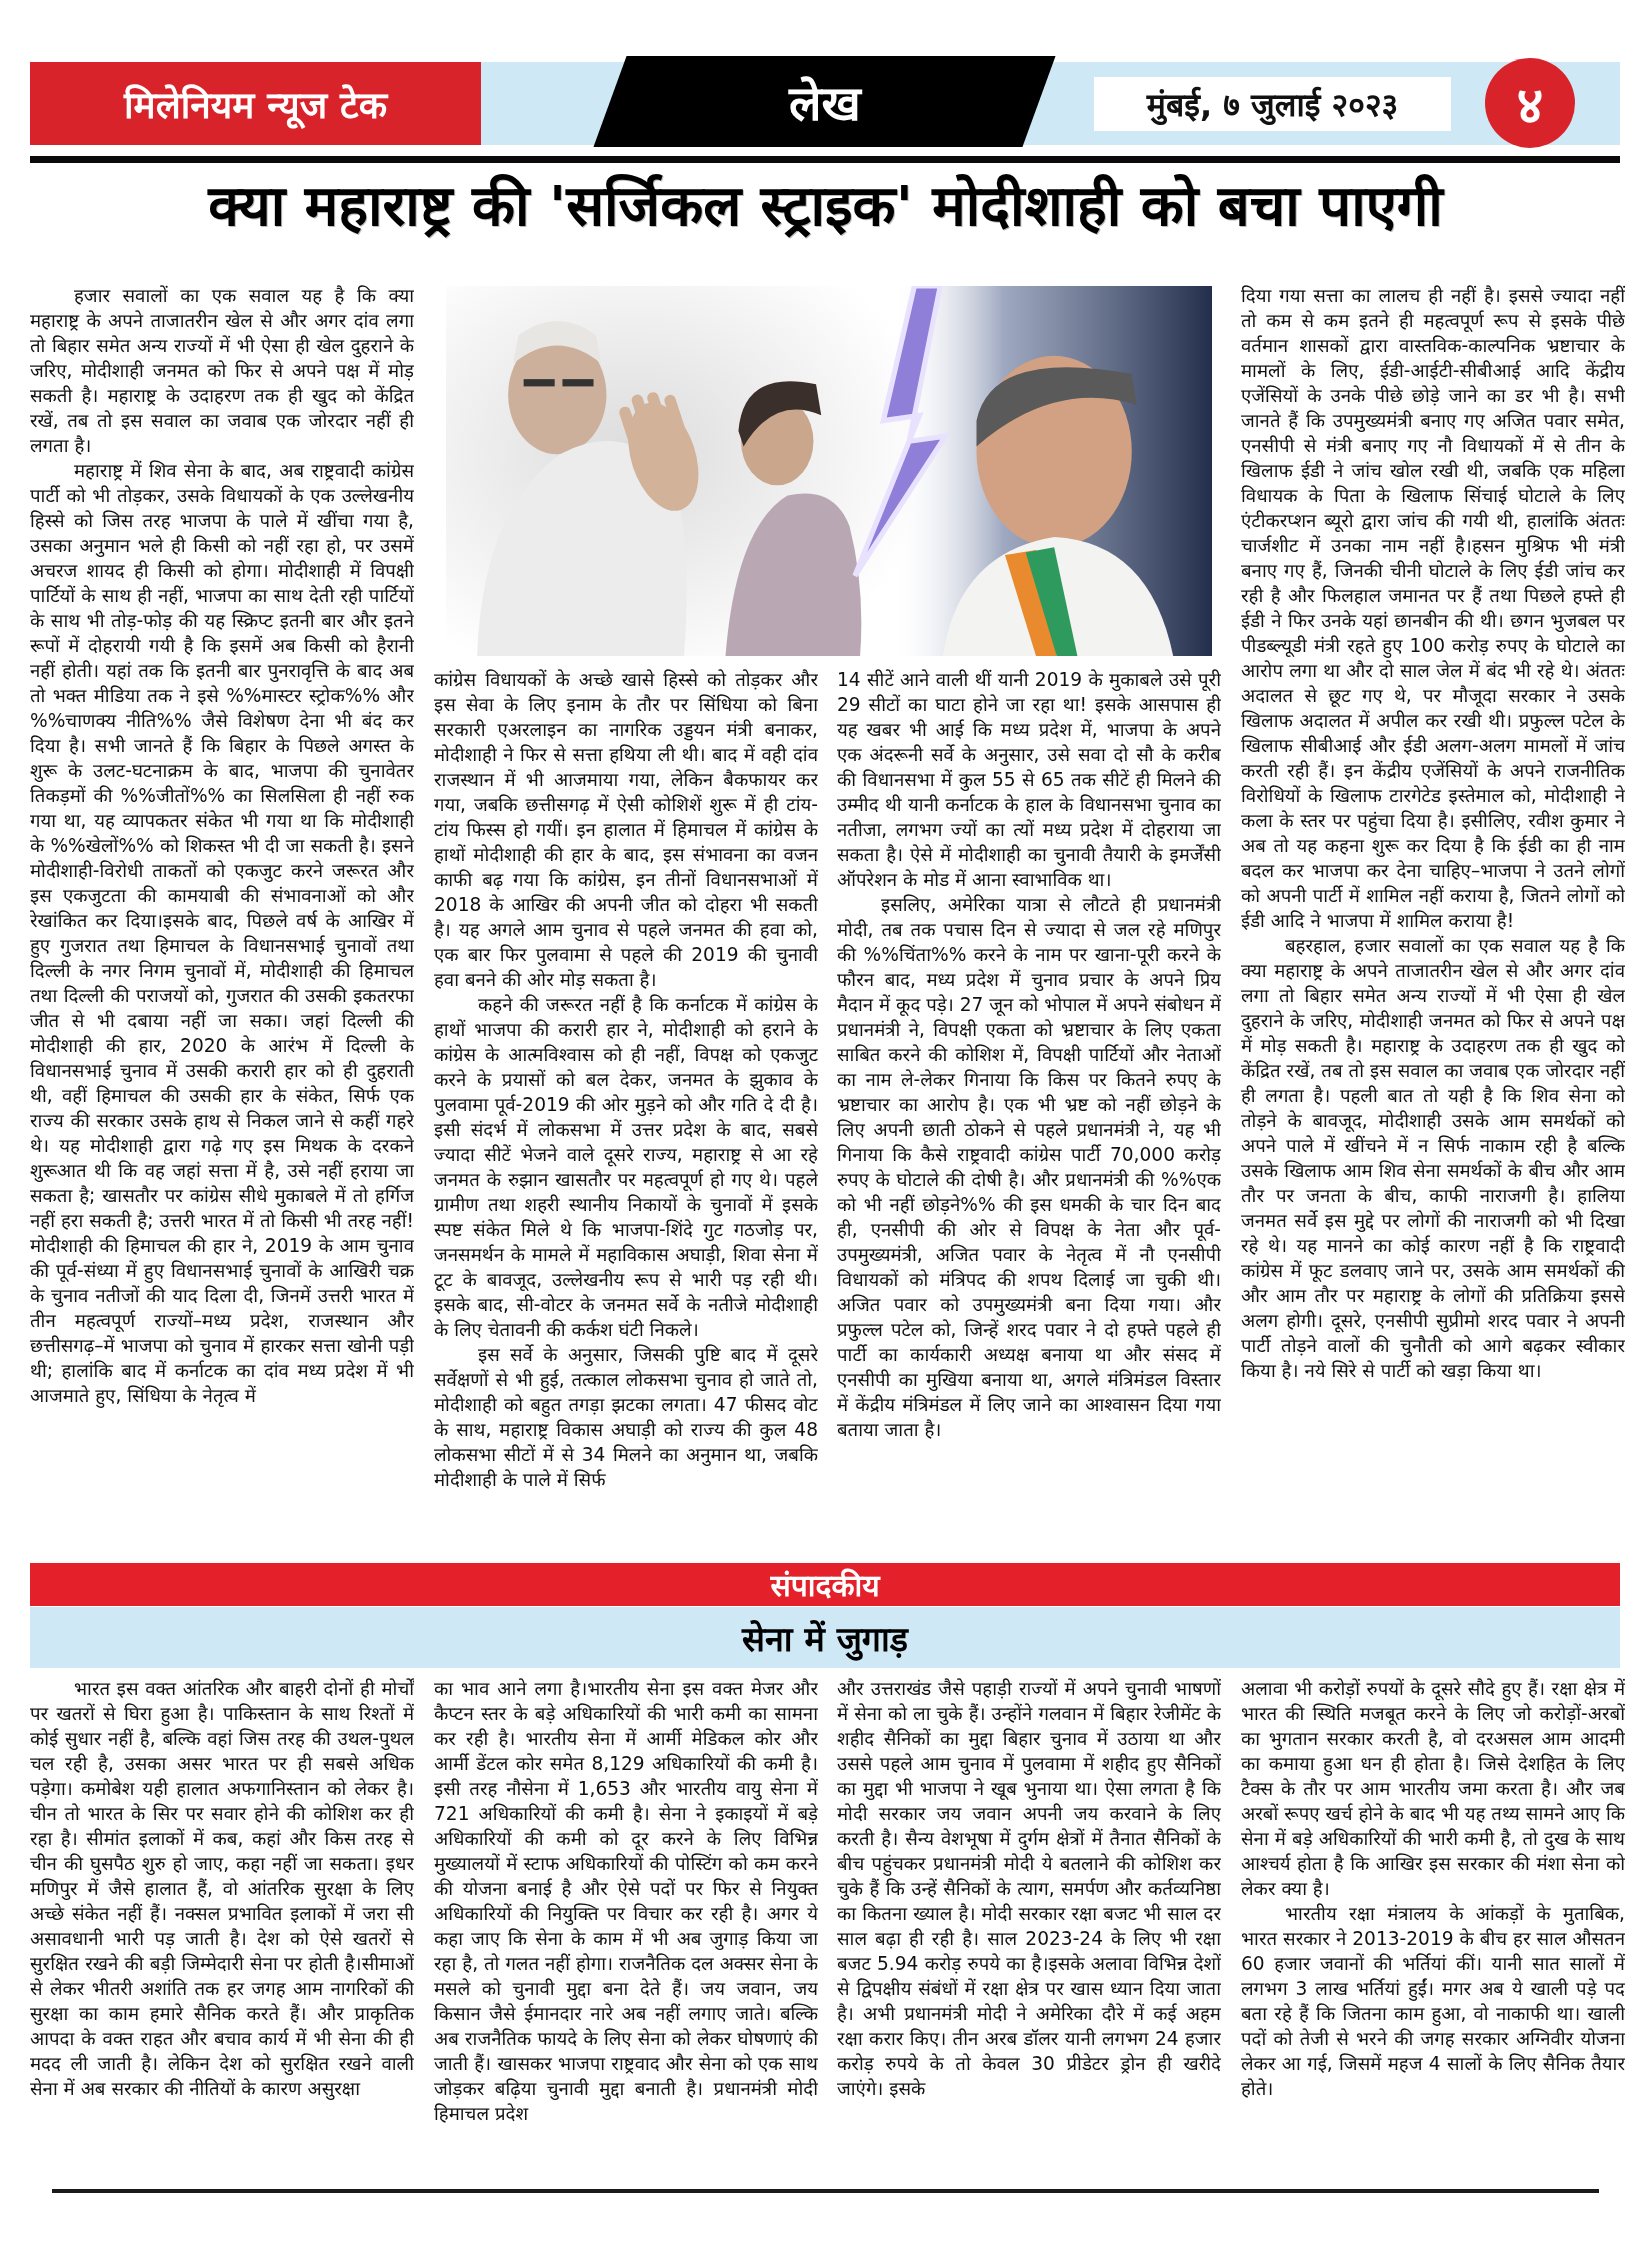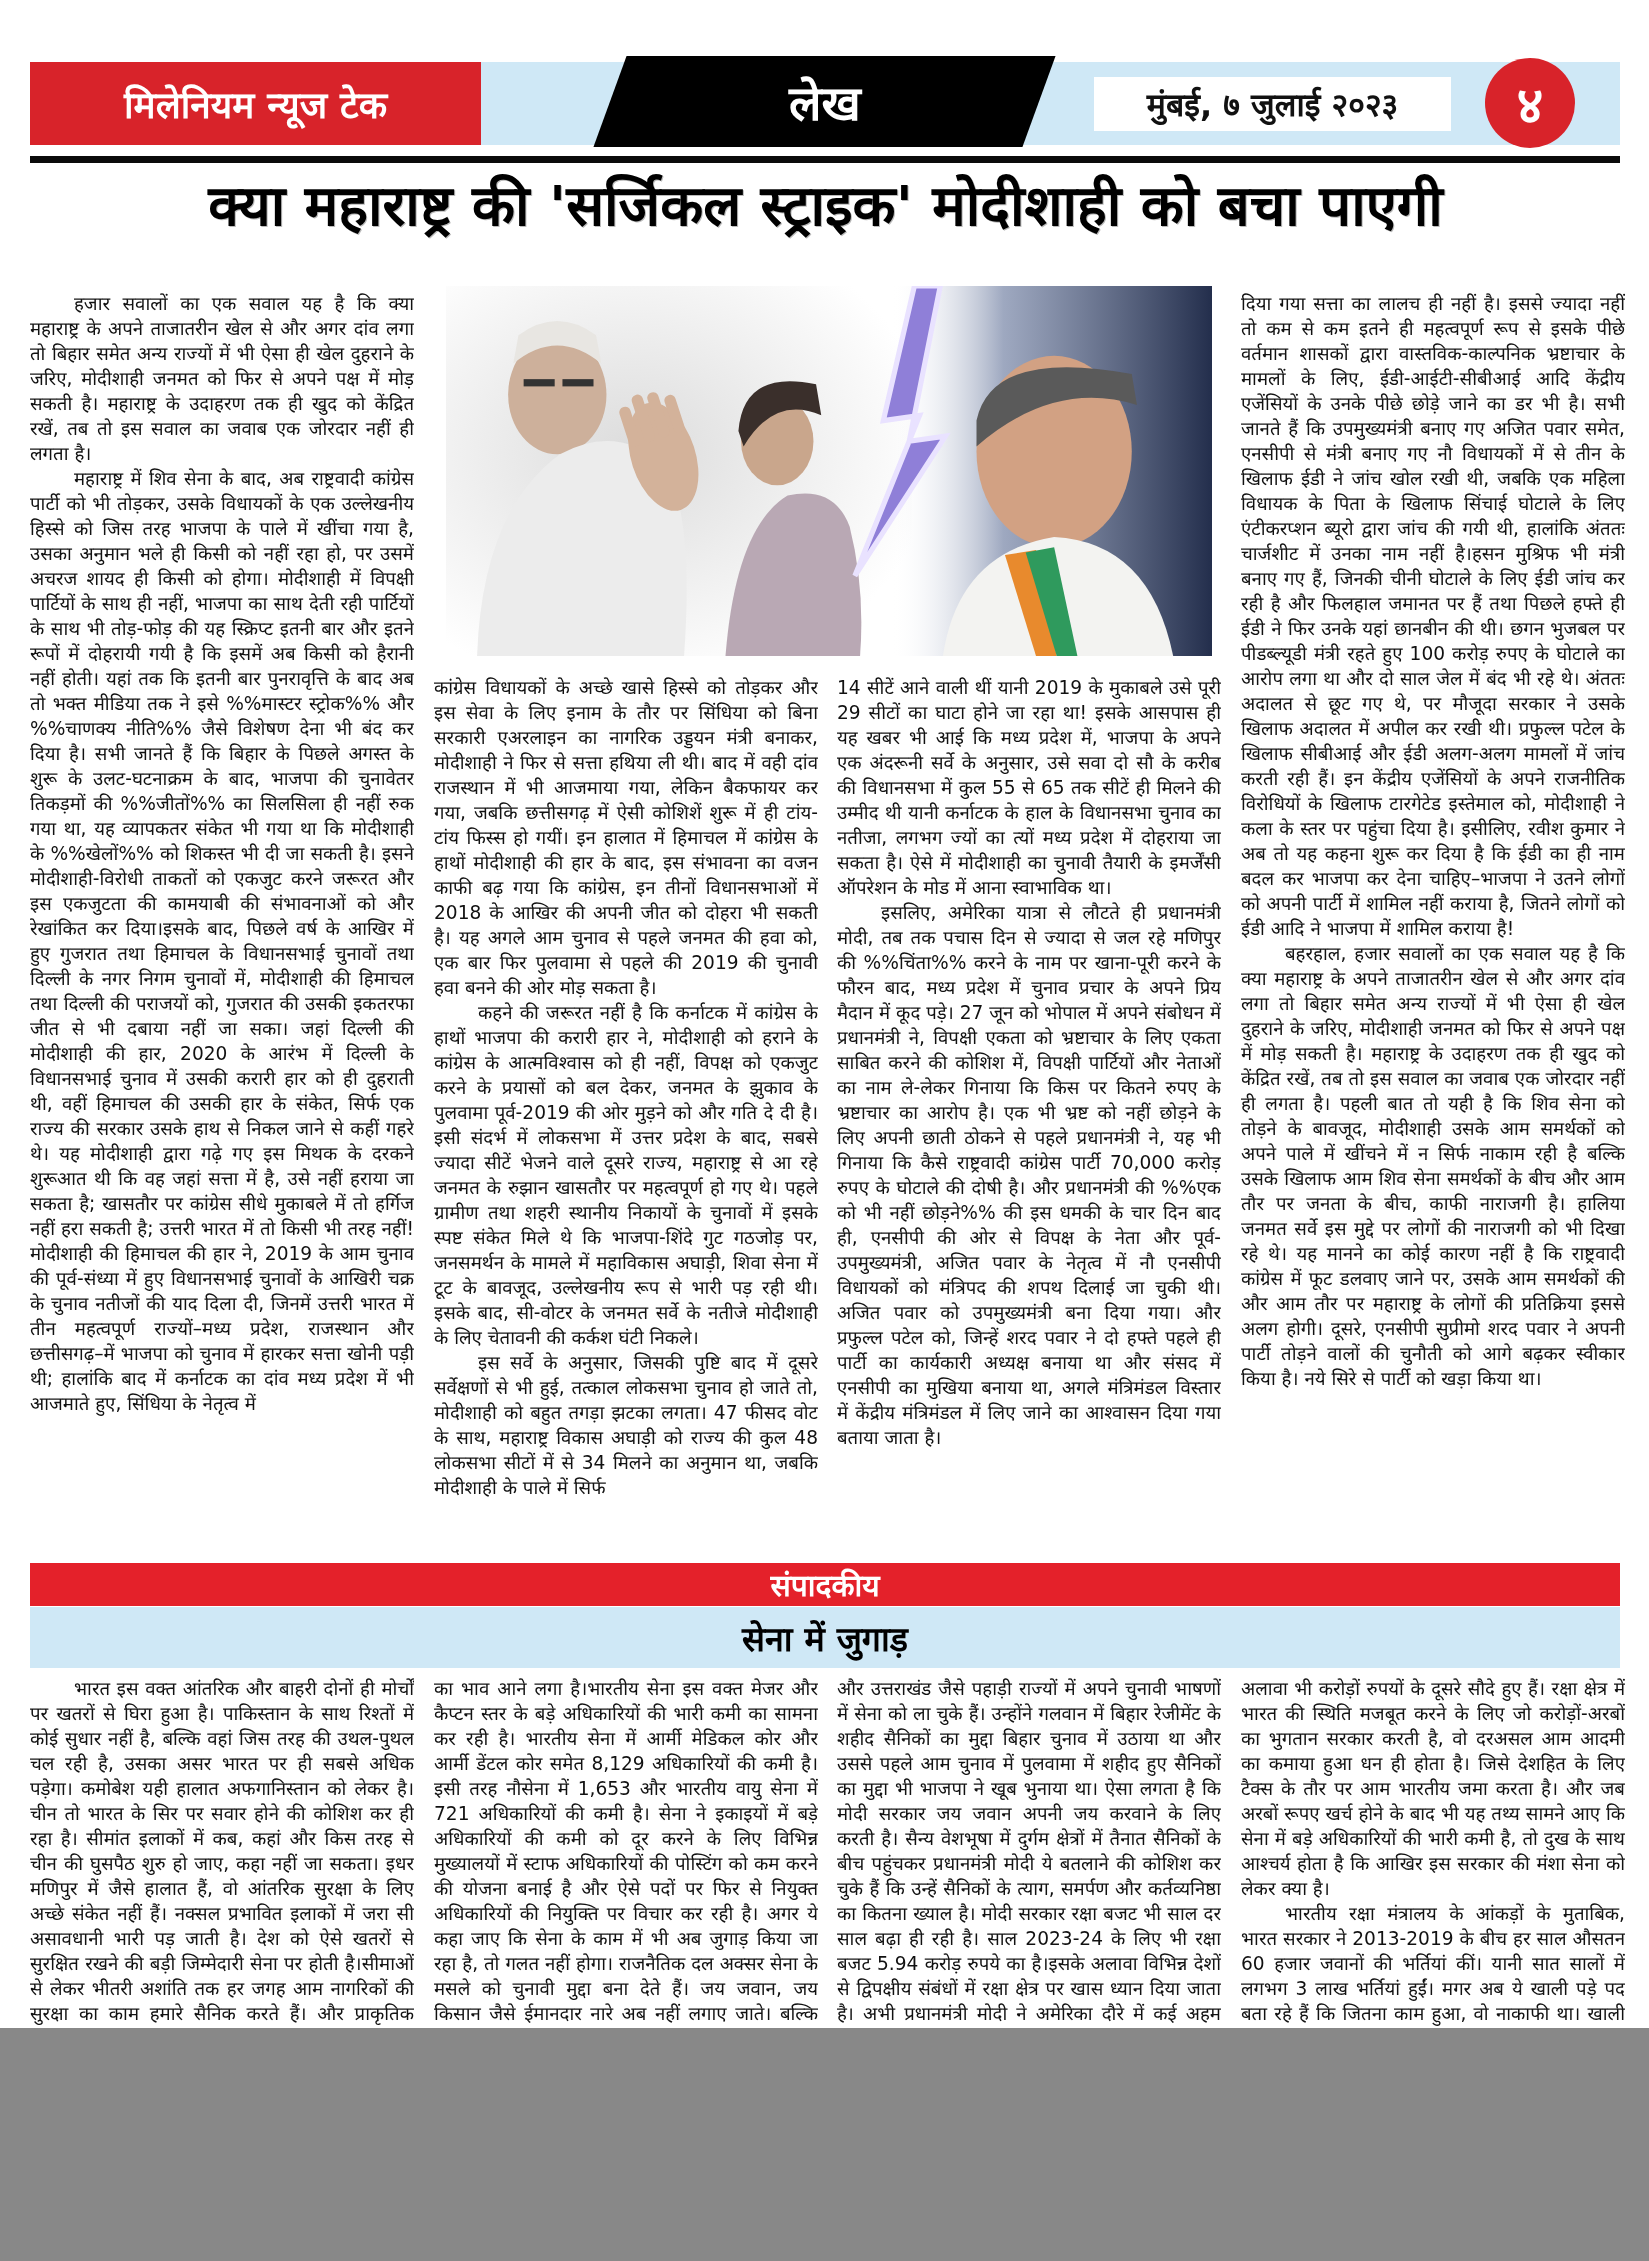--- a/index.html
+++ b/index.html
@@ -4,21 +4,21 @@
 <style>
   :root{
     --masthead-red:#d8232a;
     --banner-red:#e4212a;
     --band-blue:#cfe8f6;
     --ink:#111111;
   }
   html,body{margin:0;padding:0;background:#888;}
   .page{
     position:relative;
-    width:1650px;height:2028px;
+    width:1650px;height:2261px;
     background:#ffffff;
     font-family:"DejaVu Sans","Liberation Sans",sans-serif;
     color:var(--ink);
     overflow:hidden;
   }
   
   .header-band{
     position:absolute;left:30px;top:62px;width:1590px;height:83px;
     background:var(--band-blue);
   }
@@ -59,21 +59,21 @@
   .main-headline{
     position:absolute;left:21px;top:171px;width:1609px;margin:0;
     font-size:56px;font-weight:800;line-height:1.25;
     text-align:center;white-space:nowrap;
     color:#000;text-shadow:1px 1px 0 #bbb;
   }
   
   .col{
     position:absolute;top:283px;width:384px;height:1291px;
     font-size:18.6px;line-height:25px;text-align:justify;
-    box-sizing:border-box;overflow:hidden;margin-top:8px;
+    box-sizing:border-box;overflow:hidden;
   }
   .c1{left:30px}
   .c2{left:434px;padding-top:384px;}
   .c3{left:837px;padding-top:384px;}
   .c4{left:1241px}
   .col p, .ecol p{margin:0;text-indent:44px;}
   .col p.cont, .ecol p.cont{text-indent:0;}
   
   .photo{
     position:absolute;left:446px;top:286px;width:766px;height:370px;

